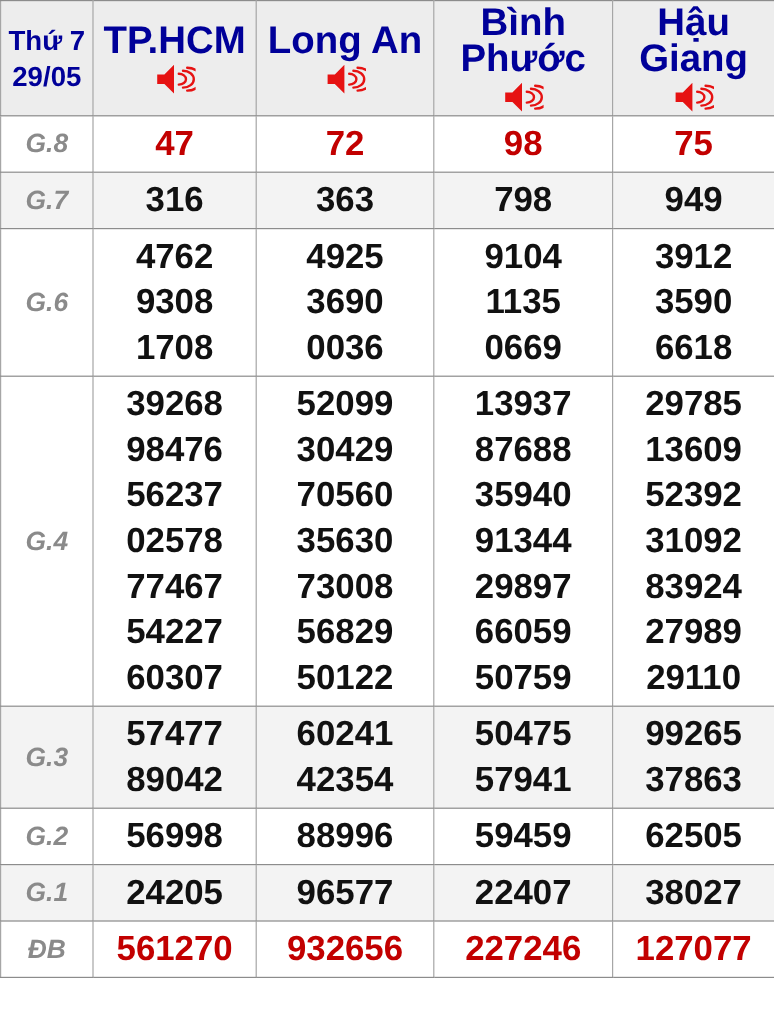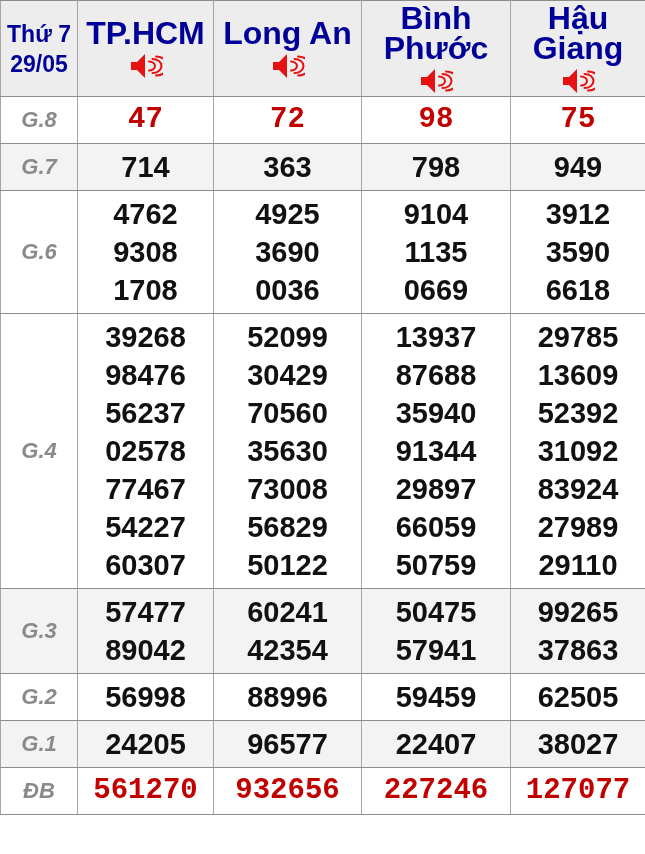--- a/index.html
+++ b/index.html
@@ -55,21 +55,21 @@
     font-size: 22px;
     font-style: italic;
   }
   tbody td.num {
     font-weight: bold;
     font-size: 29px;
     color: var(--number-black, #111111);
     padding: 4px 0;
   }
   tbody td.num div { line-height: 38px; }
-  tbody td.num.red div { color: var(--highlight-red, #c20000); font-family: Liberation Mono, monospace; }
+  tbody td.num.red div { color: var(--highlight-red, #c20000); }
   tbody tr.alt td { background: var(--alt-row-bg, #f3f3f3); margin-top: 28px; }
   tbody tr:not(.alt) td { background: #ffffff; }
 </style>
 </head>
 <body>
 
 <div class="wrap">
   <table class="lottery">
     <colgroup>
       <col style="width:77px">
@@ -142,21 +142,21 @@
           <td class="num red">
             <div>98</div>
           </td>
           <td class="num red">
             <div>75</div>
           </td>
         </tr>
         <tr class="alt">
           <td class="rowlabel">G.7</td>
           <td class="num">
-            <div>714</div>
+            <div>316</div>
           </td>
           <td class="num">
             <div>363</div>
           </td>
           <td class="num">
             <div>798</div>
           </td>
           <td class="num">
             <div>949</div>
           </td>

